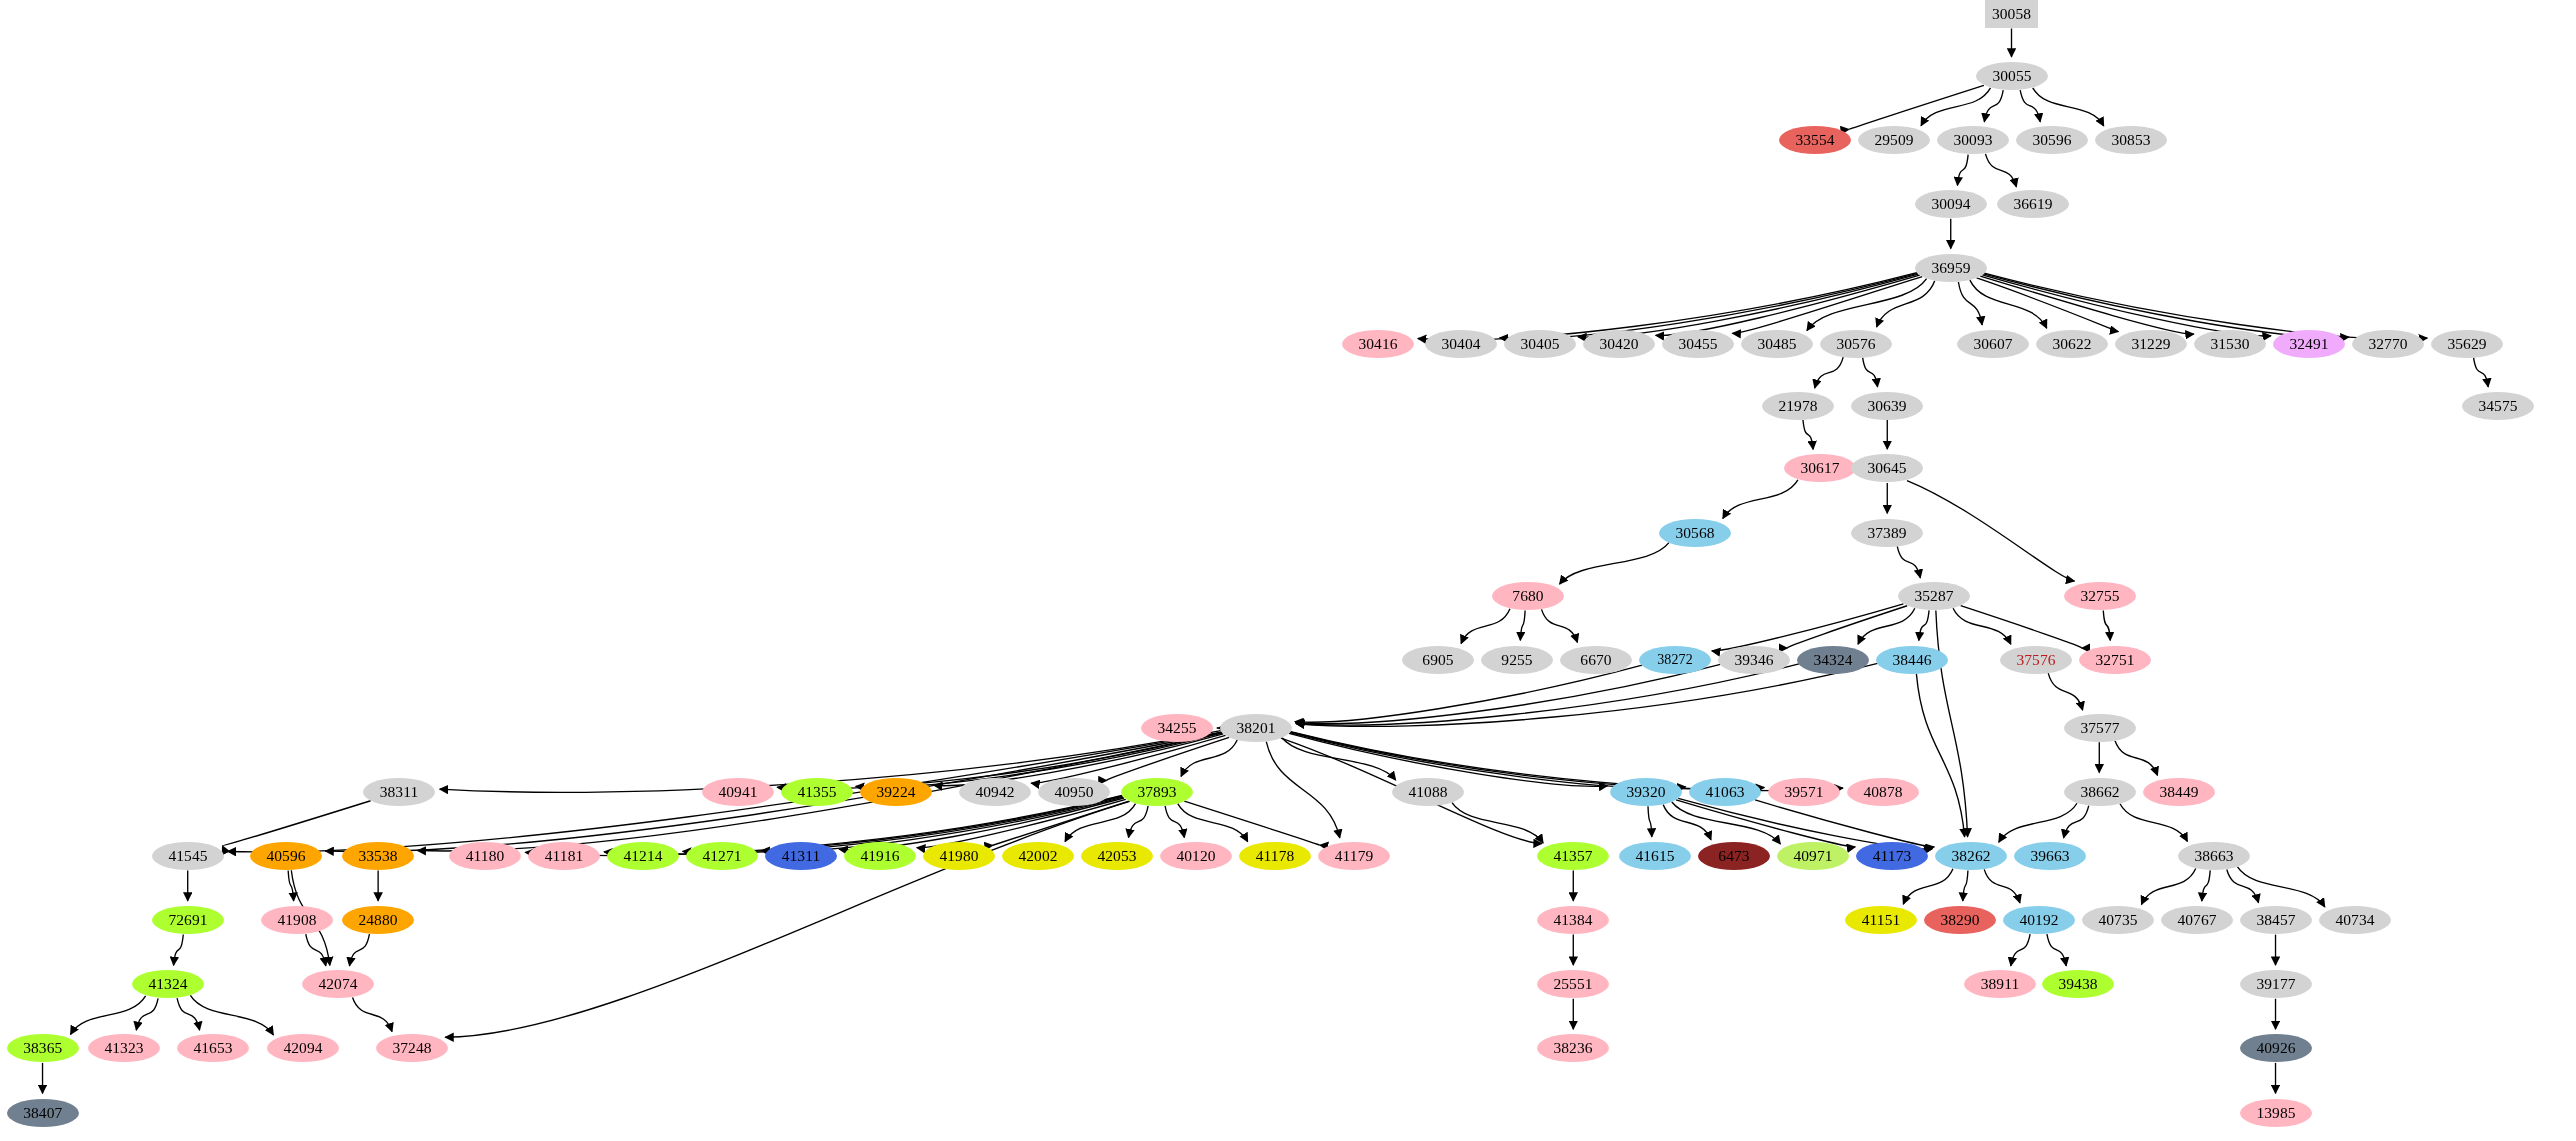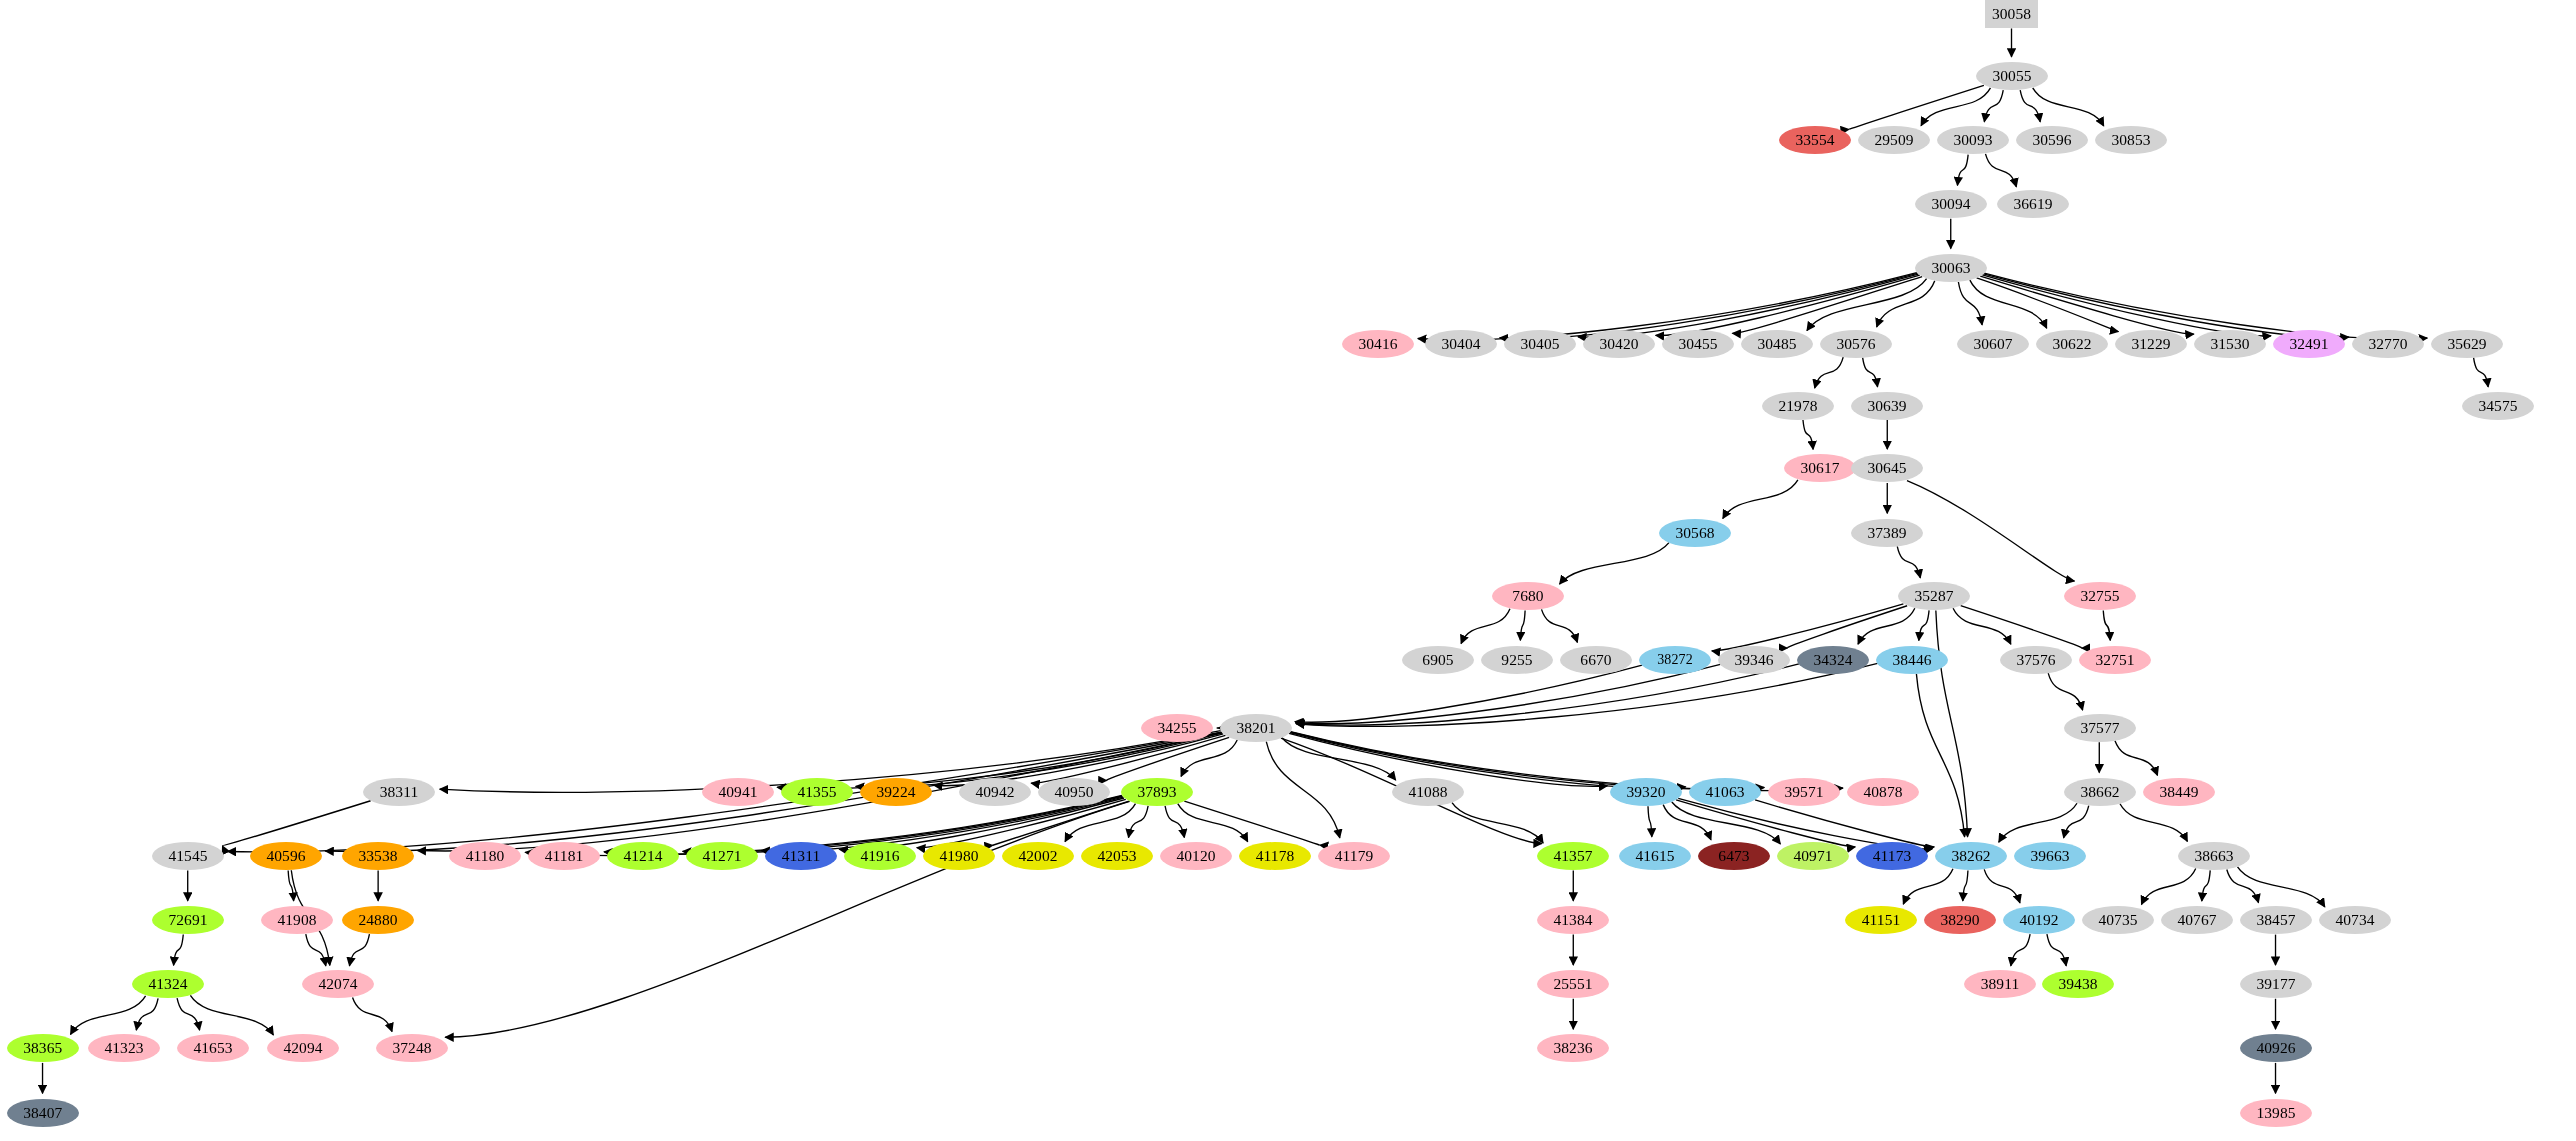--- a/index.html
+++ b/index.html
@@ -193,21 +193,21 @@
       <div class="gnode ellipse" style="left: 2095px; top: 126px; width: 72px; height: 28px; background: rgb(211, 211, 211); font-size: 15.5px; color: rgb(0, 0, 0);">
         <span>30853</span>
       </div>
       <div class="gnode ellipse" style="left: 1915px; top: 190px; width: 72px; height: 28px; background: rgb(211, 211, 211); font-size: 15.5px; color: rgb(0, 0, 0);">
         <span>30094</span>
       </div>
       <div class="gnode ellipse" style="left: 1997px; top: 190px; width: 72px; height: 28px; background: rgb(211, 211, 211); font-size: 15.5px; color: rgb(0, 0, 0);">
         <span>36619</span>
       </div>
       <div class="gnode ellipse" style="left: 1915px; top: 254px; width: 72px; height: 28px; background: rgb(211, 211, 211); font-size: 15.5px; color: rgb(0, 0, 0);">
-        <span>30063</span>
+        <span>36959</span>
       </div>
       <div class="gnode ellipse" style="left: 1342px; top: 330px; width: 72px; height: 28px; background: rgb(255, 182, 193); font-size: 15.5px; color: rgb(0, 0, 0);">
         <span>30416</span>
       </div>
       <div class="gnode ellipse" style="left: 1425px; top: 330px; width: 72px; height: 28px; background: rgb(211, 211, 211); font-size: 15.5px; color: rgb(0, 0, 0);">
         <span>30404</span>
       </div>
       <div class="gnode ellipse" style="left: 1504px; top: 330px; width: 72px; height: 28px; background: rgb(211, 211, 211); font-size: 15.5px; color: rgb(0, 0, 0);">
         <span>30405</span>
       </div>
@@ -288,21 +288,21 @@
       </div>
       <div class="gnode ellipse" style="left: 1718px; top: 646px; width: 72px; height: 28px; background: rgb(211, 211, 211); font-size: 15.5px; color: rgb(0, 0, 0);">
         <span>39346</span>
       </div>
       <div class="gnode ellipse" style="left: 1797px; top: 646px; width: 72px; height: 28px; background: rgb(112, 128, 144); font-size: 15.5px; color: rgb(0, 0, 0);">
         <span>34324</span>
       </div>
       <div class="gnode ellipse" style="left: 1876px; top: 646px; width: 72px; height: 28px; background: rgb(135, 206, 235); font-size: 15.5px; color: rgb(0, 0, 0);">
         <span>38446</span>
       </div>
-      <div class="gnode ellipse" style="left: 2000px; top: 646px; width: 72px; height: 28px; background: rgb(211, 211, 211); font-size: 15.5px; color: #000000;">
+      <div class="gnode ellipse" style="left: 2000px; top: 646px; width: 72px; height: 28px; background: rgb(211, 211, 211); font-size: 15.5px; color: #b91c1c;">
         <span>37576</span>
       </div>
       <div class="gnode ellipse" style="left: 2079px; top: 646px; width: 72px; height: 28px; background: rgb(255, 182, 193); font-size: 15.5px; color: rgb(0, 0, 0);">
         <span>32751</span>
       </div>
       <div class="gnode ellipse" style="left: 1141px; top: 714px; width: 72px; height: 28px; background: rgb(255, 182, 193); font-size: 15.5px; color: rgb(0, 0, 0);">
         <span>34255</span>
       </div>
       <div class="gnode ellipse" style="left: 1220px; top: 714px; width: 72px; height: 28px; background: rgb(211, 211, 211); font-size: 15.5px; color: rgb(0, 0, 0);">
         <span>38201</span>

